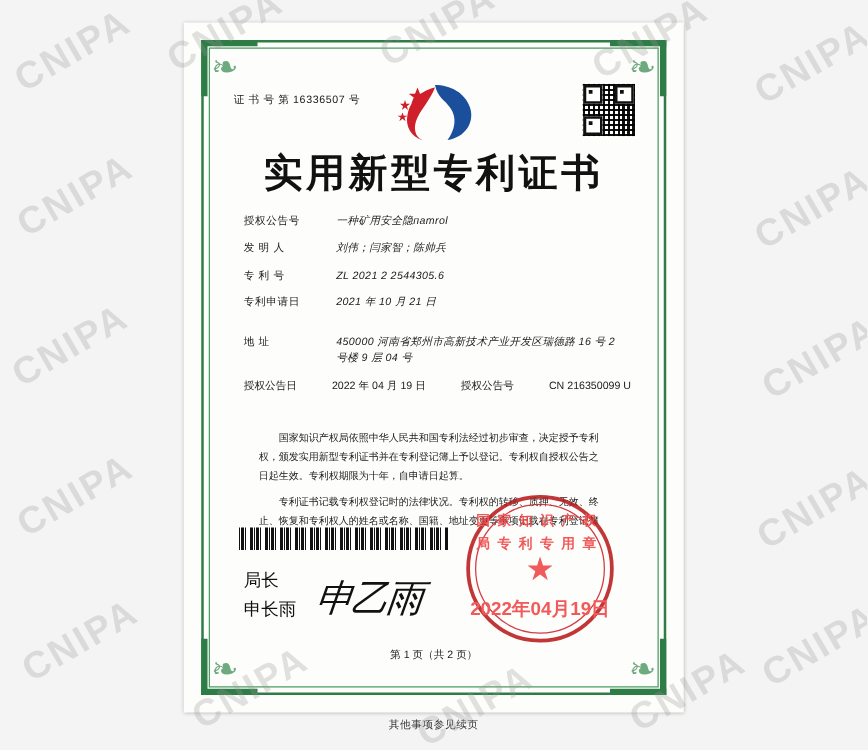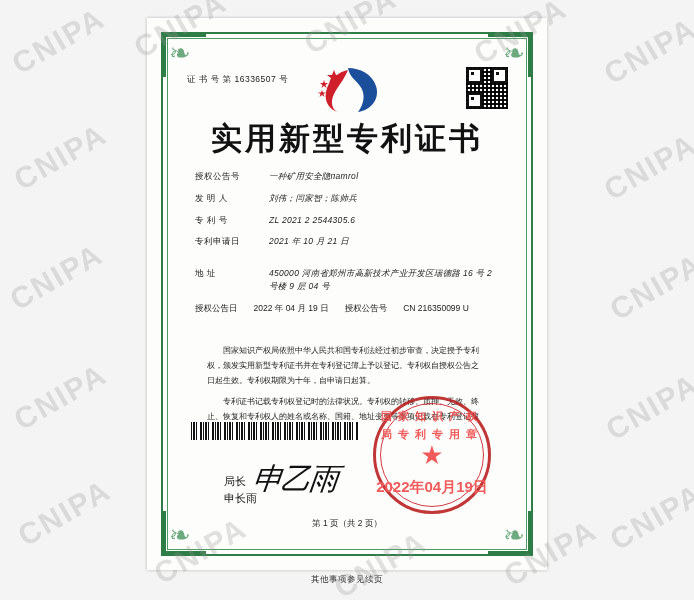--- a/index.html
+++ b/index.html
@@ -163,21 +163,21 @@
     flex: 0 0 74px;
     letter-spacing: .5px;
   }
   .fvalue {
     flex: 1;
     letter-spacing: .3px;
     font-style: italic;
   }
   .two-col {
     display: flex;
-    gap: 16px;
+    gap: 28px;
   }
   .two-col .seg { white-space: nowrap; }
 
   .paragraphs {
     position: absolute;
     top: 292px;
     left: 26px;
     right: 18px;
     font-size: 8px;
     line-height: 1.85;
@@ -193,25 +193,24 @@
     width: 168px;
     height: 18px;
     background: repeating-linear-gradient(90deg,
       #111 0 1px, #fff 1px 2px, #111 2px 4px, #fff 4px 5px,
       #111 5px 6px, #fff 6px 9px, #111 9px 11px, #fff 11px 12px);
   }
 
   .signature-block {
     position: absolute;
     left: 14px;
-    bottom: 28px;
-    font-size: 11px;
+    bottom: 38px;
+    font-size: 14px;
     line-height: 1.6;
     color: #111;
-    margin-left: 29px;
   }
   .sig-script {
     position: absolute;
     left: 72px;
     bottom: 36px;
     font-size: 30px;
     font-family: "DejaVu Serif", serif;
     font-style: italic;
     color: #111;
     letter-spacing: -2px;

